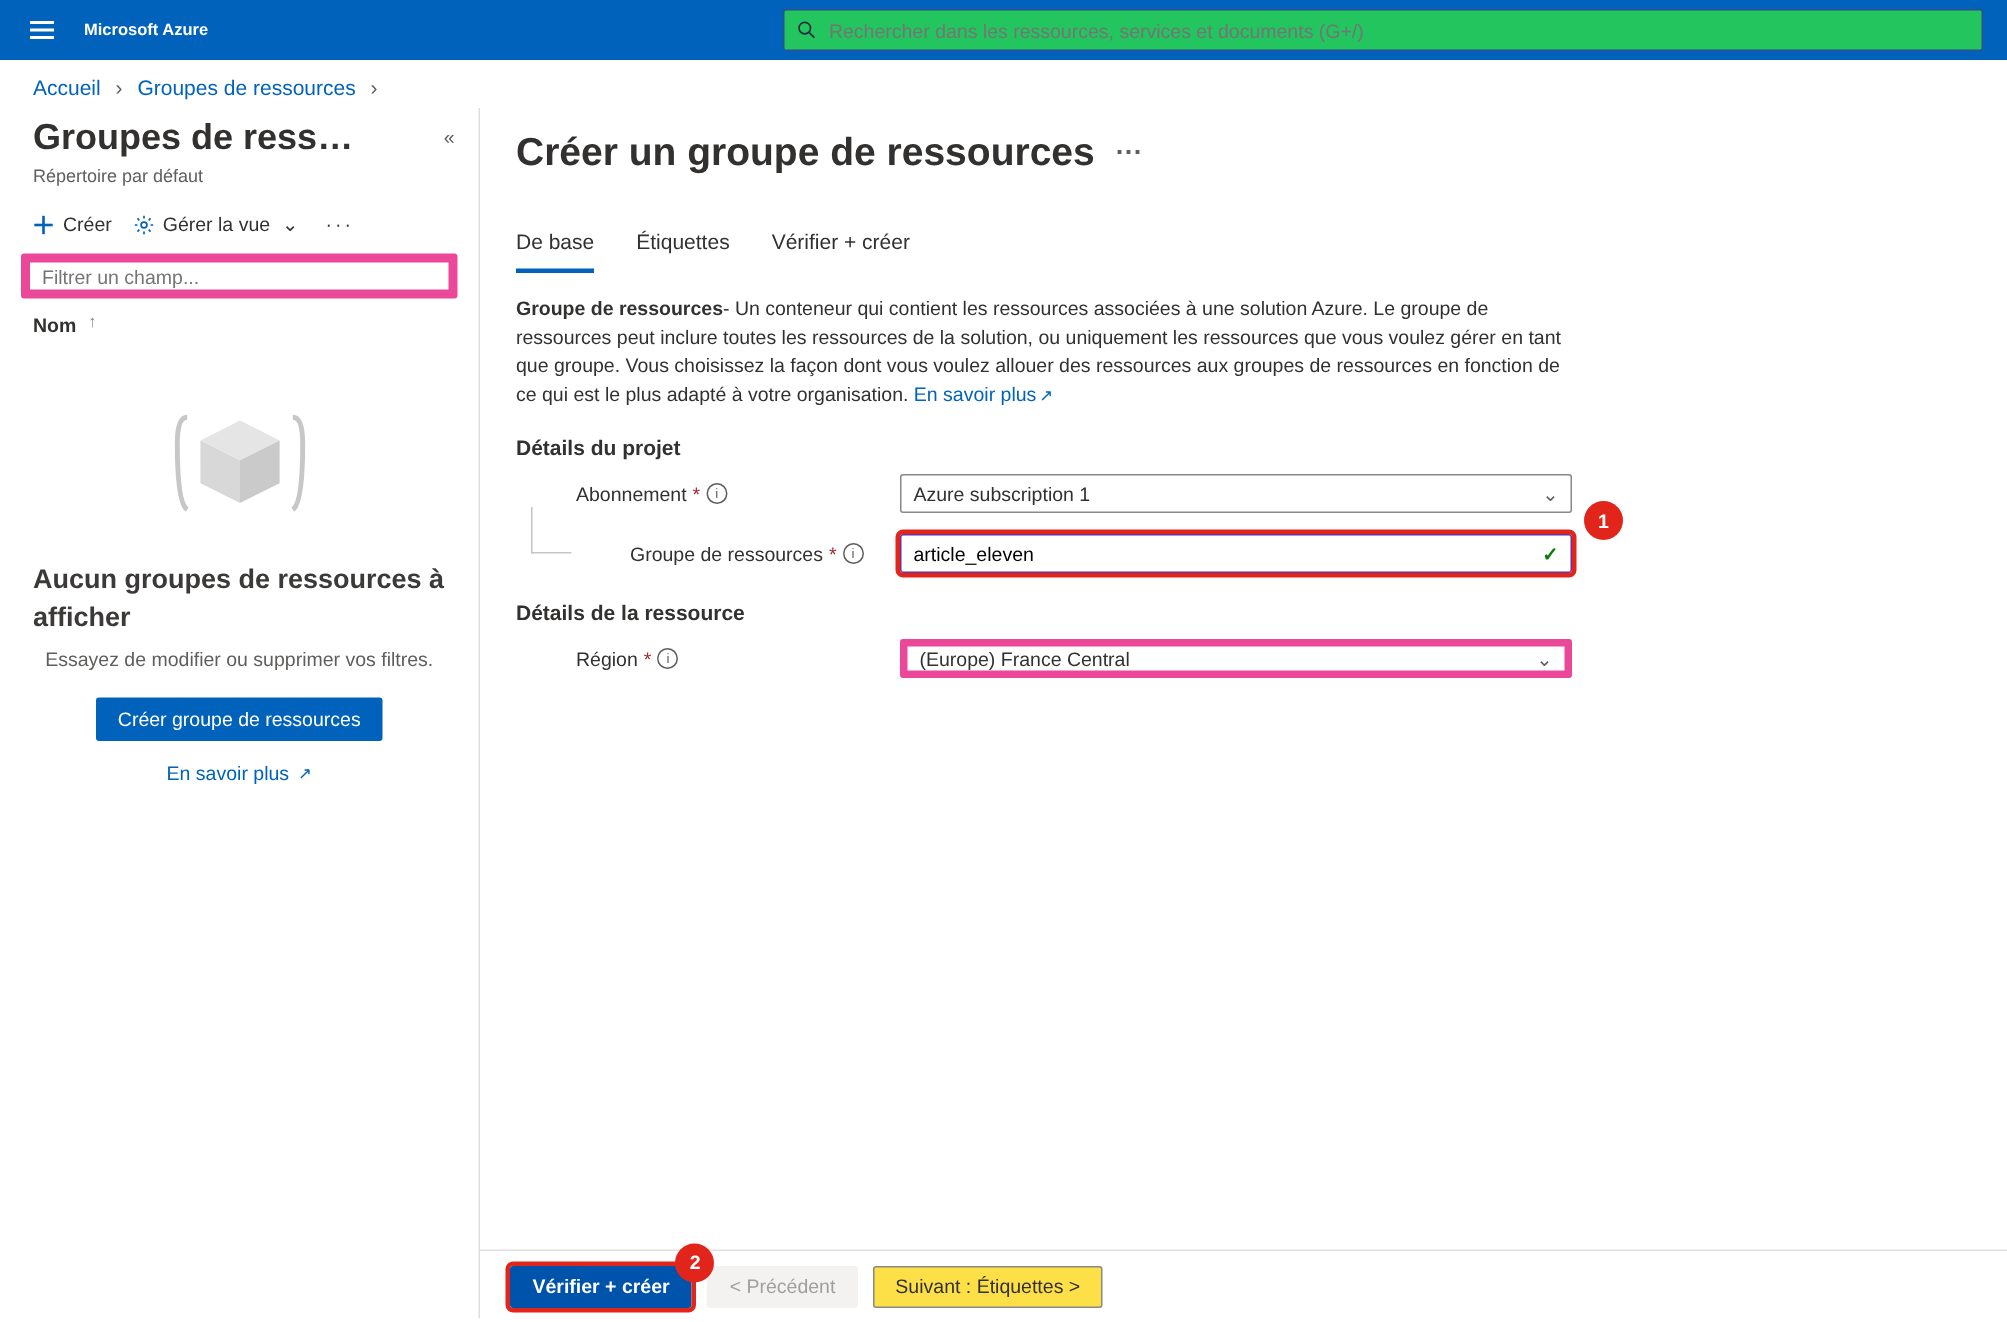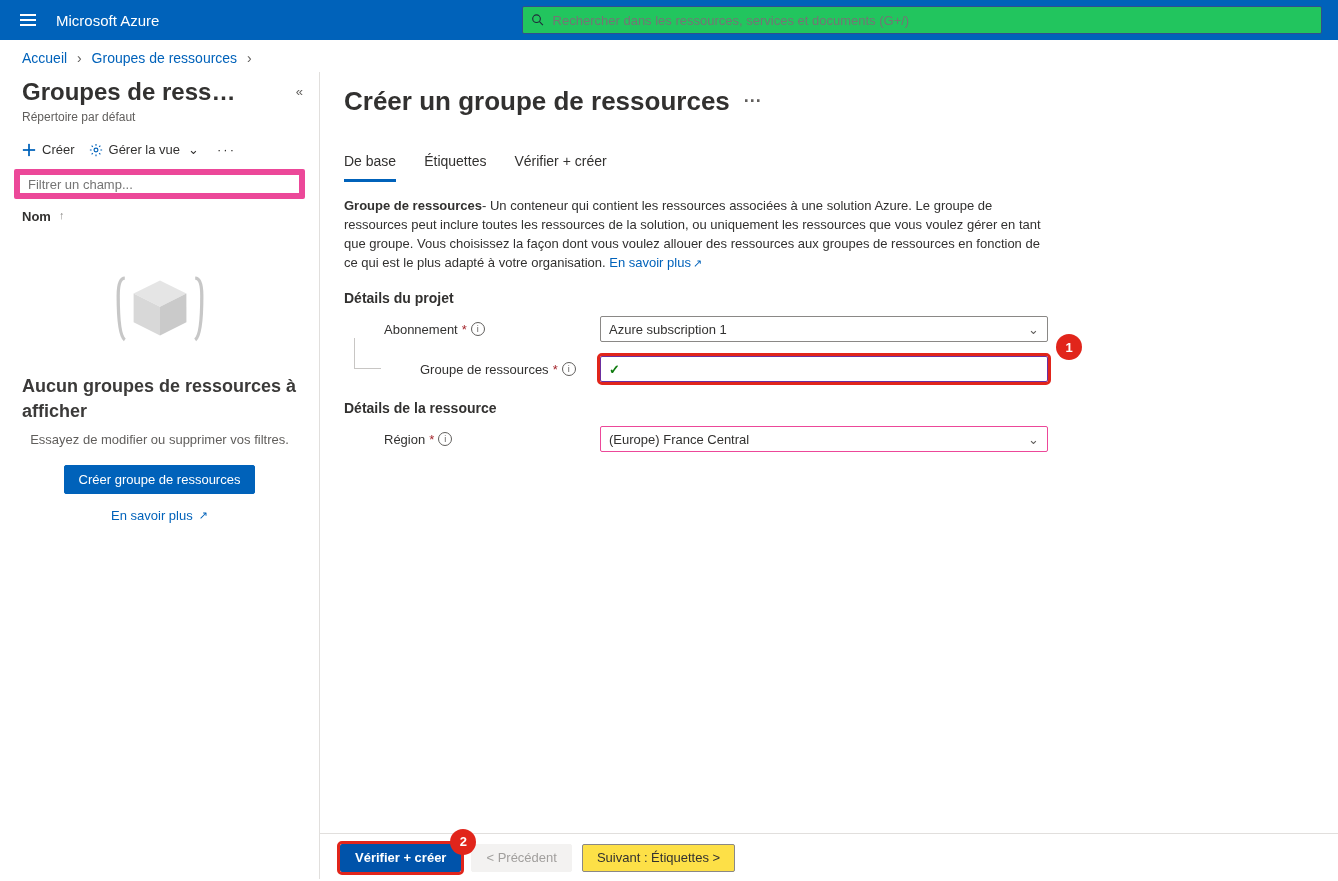--- a/index.html
+++ b/index.html
@@ -2,21 +2,21 @@
 <html><head>
 <meta charset="utf-8">
 <style>
 * { margin: 0; padding: 0; box-sizing: border-box; font-family: "Segoe UI", Arial, sans-serif; }
 body { background: #fff; color: #323130; font-size: 13px; width: 1338px; height: 881px; overflow: hidden; position: relative; }
 
 
 .header { height: 40px; background: #0062ba; color: #fff; display: flex; align-items: center; padding: 0 8px; }
 .hamburger { width: 40px; height: 40px; display: flex; align-items: center; justify-content: center; cursor: pointer; }
 .hamburger svg { fill: #fff; }
-.brand { font-size: 15px; font-weight: 400; margin-left: 8px; }
+.brand { font-size: 11px; font-weight: 700; margin-left: 8px; }
 .search-wrap { margin-left: auto; width: 800px; margin-right: 8px; }
 .searchbox { height: 28px; width: 100%; background: #22c55e; border: 1px solid #304e90; border-radius: 2px; display: flex; align-items: center; padding: 0 8px; color: #202a3a; }
 .searchbox svg { width: 14px; height: 14px; margin-right: 8px; fill: #202a3a; }
 .searchbox input { background: transparent; border: none; outline: none; font-size: 13px; color: #202a3a; width: 100%; }
 
 
 .breadcrumb { padding: 10px 22px 6px; font-size: 14px; }
 .breadcrumb a { color: #0062ba; text-decoration: none; cursor: pointer; }
 .breadcrumb .sep { color: #605e5c; margin: 0 6px; }
 
@@ -67,21 +67,21 @@
 .form-label { width: 216px; font-size: 13px; display: flex; align-items: center; gap: 4px; margin-left: 40px; }
 .form-row.indent .form-label { width: 180px; }
 .req { color: #a4262c; }
 .info { width: 14px; height: 14px; border: 1px solid #605e5c; border-radius: 50%; display: inline-flex; align-items: center; justify-content: center; font-size: 9px; color: #605e5c; cursor: help; }
 
 .dropdown, .textfield { width: 448px; height: 26px; border: 1px solid #8a8886; border-radius: 2px; padding: 0 8px; font-size: 13px; display: flex; align-items: center; justify-content: space-between; background: #fff; cursor: pointer; }
 .dropdown .chev { color: #605e5c; }
 .textfield input { border: none; outline: none; width: 100%; font-size: 13px; }
 .validated { border: 1px solid #6b2fa0; position: relative; }
 .validated .check { color: #107c10; font-weight: bold; }
-.region-dd { border: 1px solid #ec4899; }
+.region-dd { border: 5px solid #ec4899; }
 
 
 .footer { position: absolute; bottom: 0; left: 320px; right: 0; height: 48px; border-top: 1px solid #e1dfdd; display: flex; align-items: center; padding: 0 0 0 20px; gap: 10px; background: #fff; }
 .btn { height: 28px; padding: 0 14px; font-size: 13px; border-radius: 2px; cursor: pointer; display: flex; align-items: center; }
 .btn-primary { background: #0053aa; color: #fff; border: 1px solid #0053aa; font-weight: 600; }
 .btn-disabled { background: #f3f2f1; color: #a19f9d; border: 1px solid #f3f2f1; cursor: default; }
 .btn-outline { background: #fde047; color: #323130; border: 1px solid #8a8886; }
 
 
 .callout { position: absolute; width: 26px; height: 26px; background: #e1251b; border-radius: 50%; color: #fff; font-size: 13px; font-weight: 700; display: flex; align-items: center; justify-content: center; z-index: 20; }
@@ -207,20 +207,21 @@
       </div>
     </div>
 
     <div class="form-row indent" style="position:relative;">
       <div class="form-label">
         <span>Groupe de ressources</span>
         <span class="req">*</span>
         <span class="info">i</span>
       </div>
       <div class="textfield validated hl-red" id="rg-field">
+        <input type="text" value="article_eleven" style="">
         <span class="check">✓</span>
       </div>
       <div class="callout" id="co1" style="top:-22px; right:232px;">1</div>
     </div>
 
     <div class="section-h">Détails de la ressource</div>
 
     <div class="form-row">
       <div class="form-label">
         <span>Région</span>

